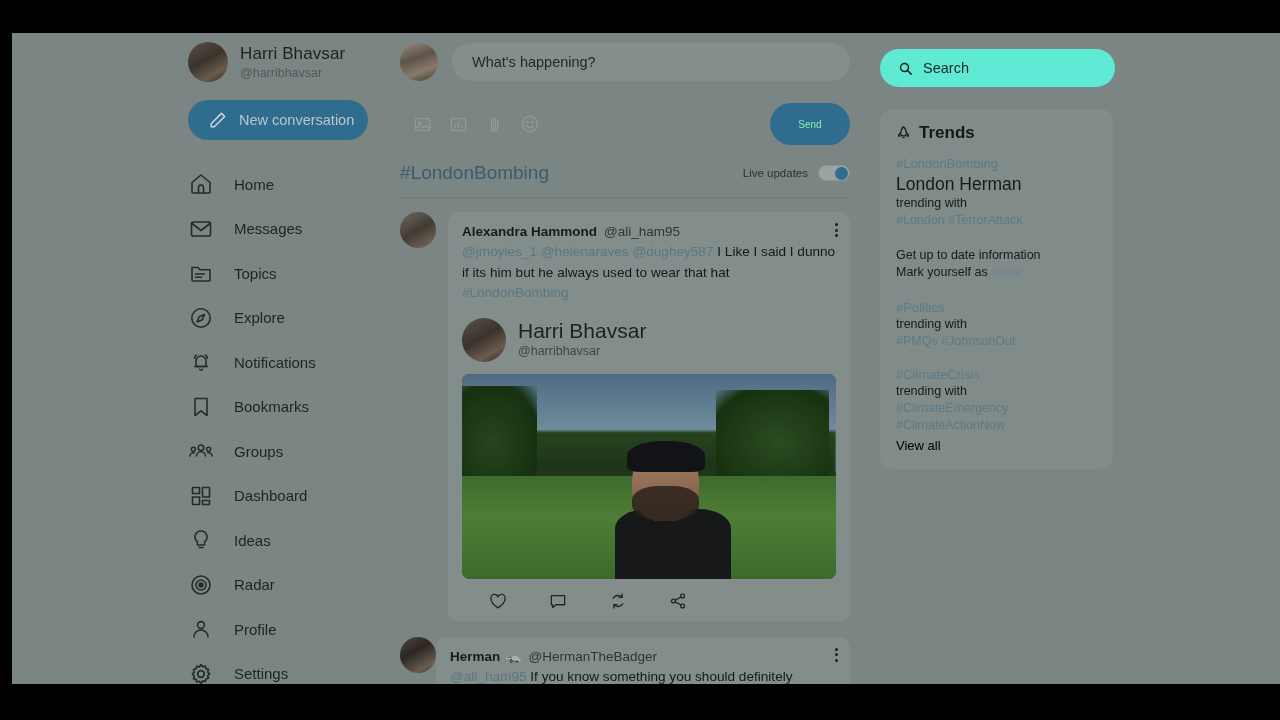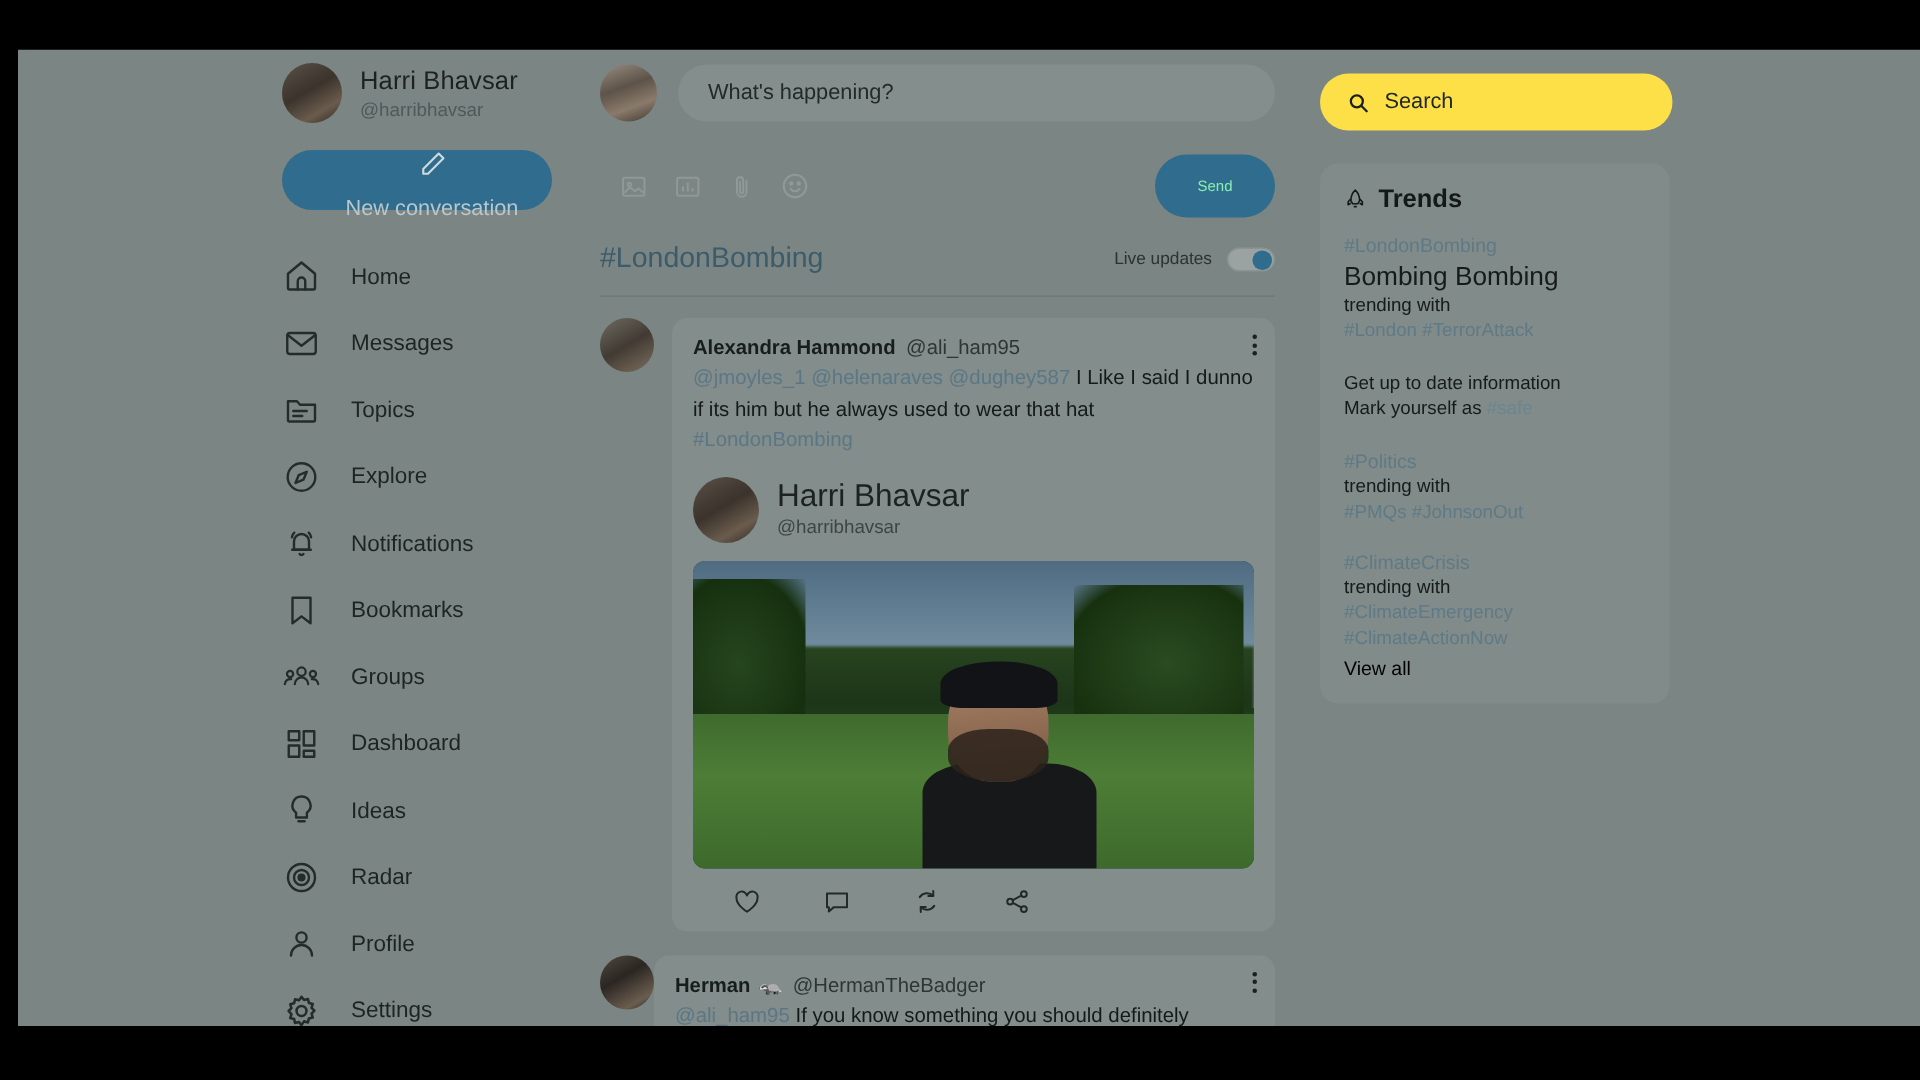--- a/index.html
+++ b/index.html
@@ -55,21 +55,21 @@
     font-size: 17px; color: #1b2220; font-weight: 400; letter-spacing: .1px;
   }
   .u-handle { font-size: 12.5px; color: #50595a; margin-top: 2px; }
 
   #new-convo {
     margin-top: 18px;
     width: 180px; height: 40px; border-radius: 21px;
     background: #2f6c8d;
     display: flex; align-items: center; gap: 12px;
     padding-left: 20px;
-    border: none; cursor: pointer; flex-direction: column;
+    border: none; cursor: pointer;
   }
   #new-convo .lbl { font-size: 14.5px; color: #b9c6cb; font-family: "Liberation Sans", sans-serif; }
 
   .nav { margin-top: 22px; }
   .nav-item {
     display: flex; align-items: center; gap: 20px;
     height: 44.5px; cursor: pointer;
   }
   .nav-ico { width: 26px; display: flex; justify-content: center; flex: none; }
   .nav-lbl { font-size: 15px; color: #1d2523; }
@@ -170,21 +170,21 @@
 
   .actions { display: flex; margin-top: 12px; padding: 0 6px; }
   .act { width: 60px; display: flex; justify-content: center; cursor: pointer; }
 
   .post-wrap2 { display: flex; gap: 0; margin-top: 16px; }
 
   
   #right { position: absolute; left: 868px; top: 0px; width: 235px; height: 651px; }
   #search-box {
     margin-top: 16px; width: 235px; height: 38px; border-radius: 19px;
-    background: #fde047; display: flex; align-items: center; gap: 10px;
+    background: #5eead4; display: flex; align-items: center; gap: 10px;
     padding: 0 18px; border: none; cursor: text;
   }
   #search-box .ph { font-size: 14.5px; color: #1f2725; }
   #trends-card {
     margin-top: 22px; width: 233px;
     background: #818b89; border-radius: 12px;
     padding: 14px 16px 16px 16px;
   }
   .trends-title-row { display: flex; align-items: center; gap: 8px; }
   .trends-title { font-size: 17px; font-weight: bold; color: #121918; }
@@ -523,21 +523,21 @@
               <path d="M12 2.2c3.3 3 4.7 7 4.7 11.2l-2 3.4H9.3l-2-3.4C7.3 9.2 8.7 5.2 12 2.2z"></path>
               <path d="M7.4 11.6L4.4 14.6v3.2l2.9-1.6M16.6 11.6l3 3v3.2l-2.9-1.6"></path>
               <path d="M10.4 19.8h3.2"></path>
             </svg>
           </span>
           <span class="trends-title">Trends</span>
         </div>
 
         <div class="trend-block">
           <div class="t-tag">#LondonBombing</div>
-          <div class="t-name">Bombing Bombing</div>
+          <div class="t-name">London Herman</div>
           <div class="t-sub">trending with</div>
           <div class="t-rel">#London #TerrorAttack</div>
         </div>
 
         <div class="trend-block" style="margin-top:18px;">
           <div class="t-info">Get up to date information</div>
           <div class="t-info"><span>Mark yourself as </span><span class="t-safe">#safe</span></div>
         </div>
 
         <div class="trend-block" style="margin-top:18px;">

